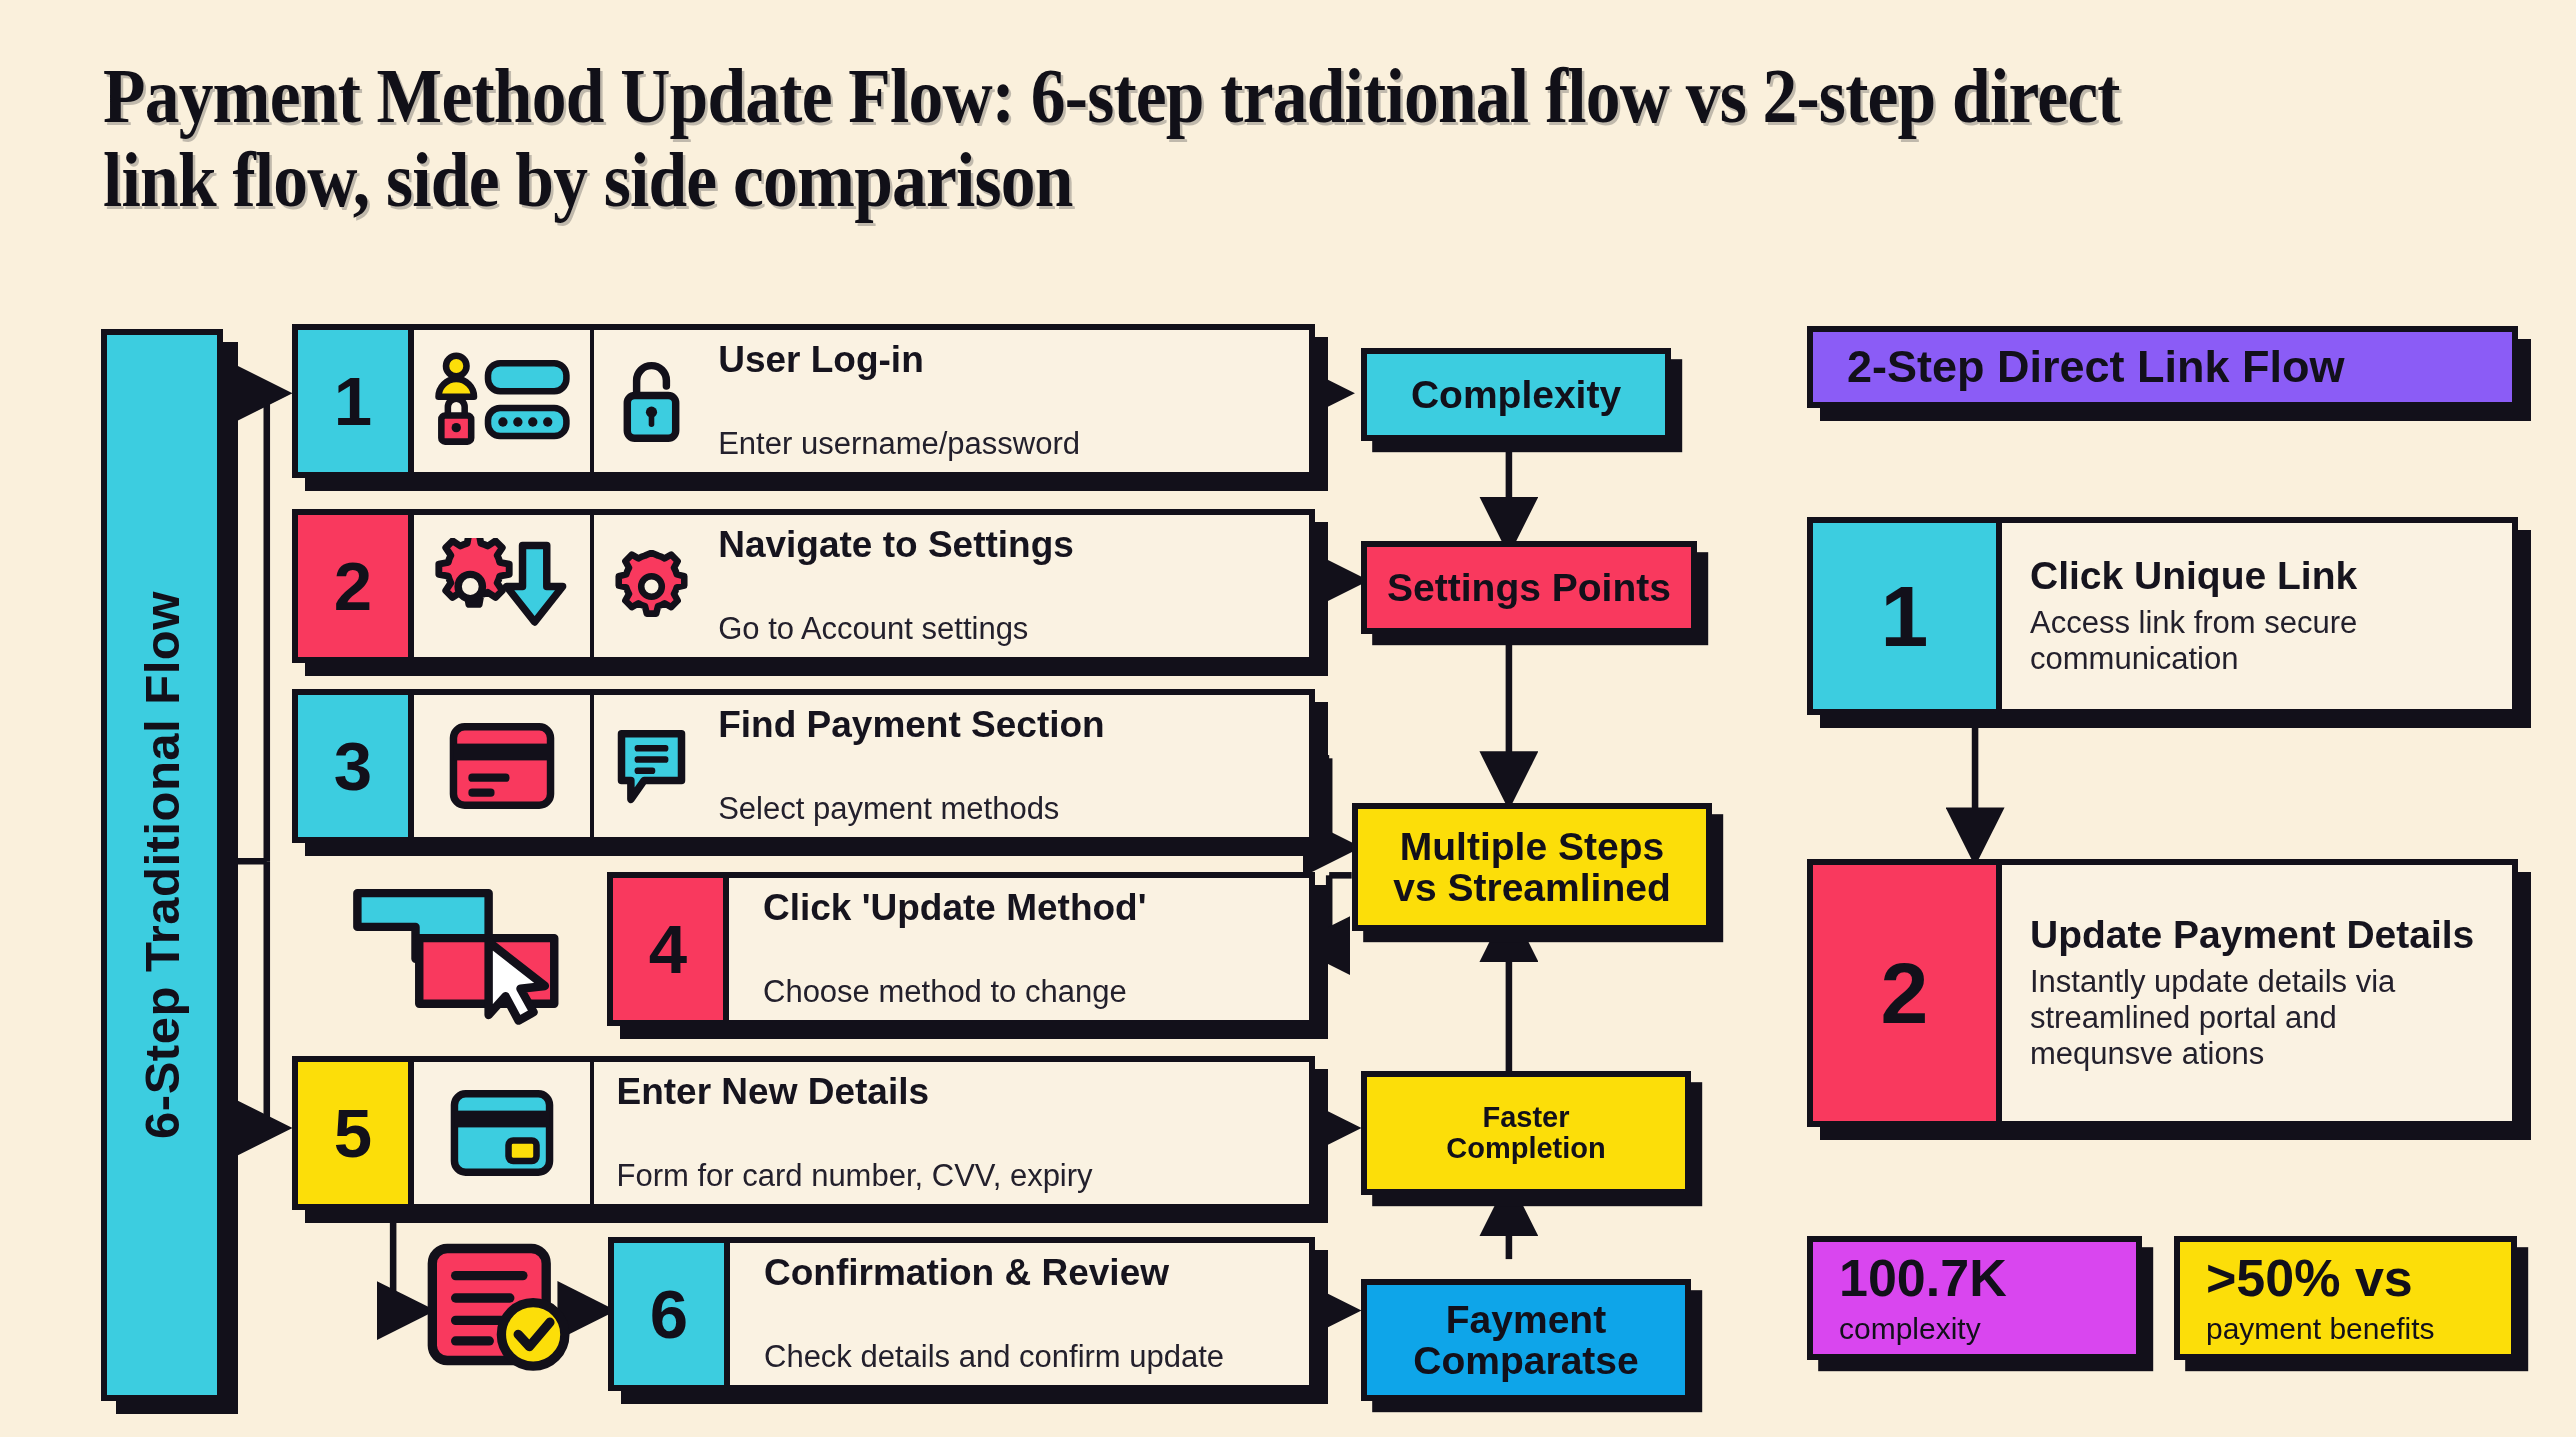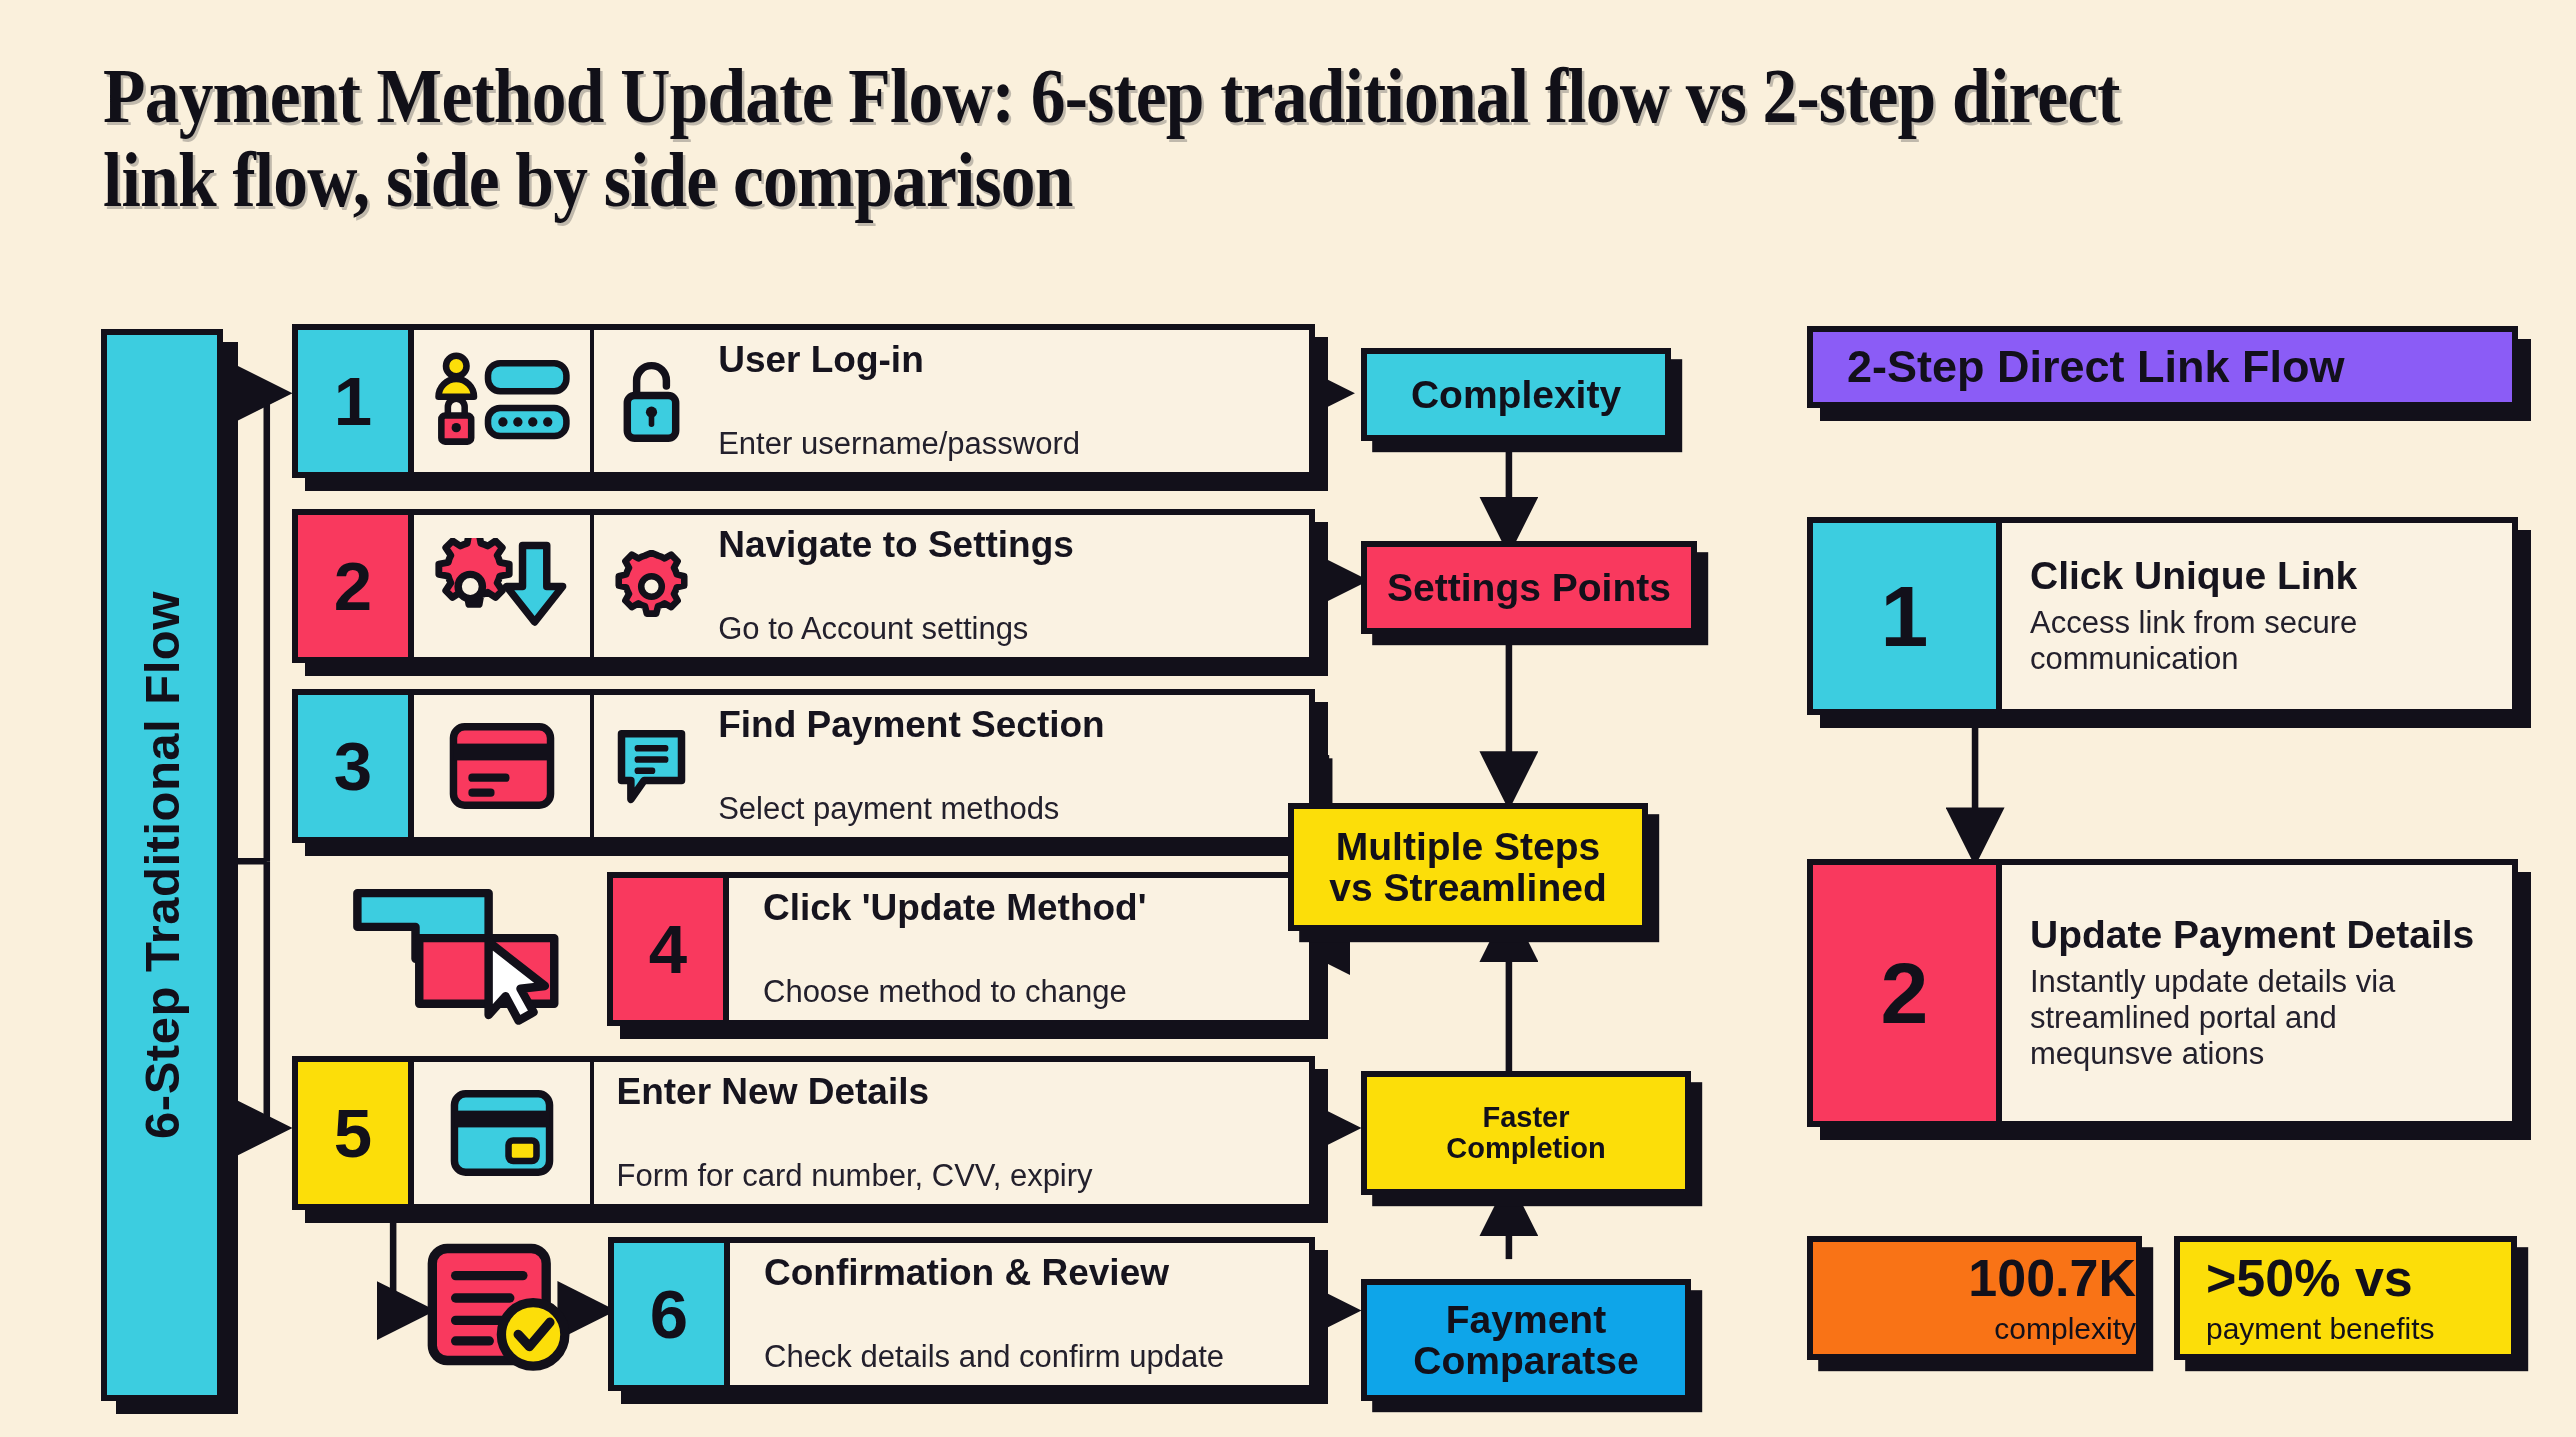--- a/index.html
+++ b/index.html
@@ -325,21 +325,21 @@
   </div>
 
   <div class="callout" style="left:1361px;top:348px;width:298px;height:81px;background:#3ccde0;font-size:39px;">
     <span>Complexity</span>
   </div>
 
   <div class="callout" style="left:1361px;top:541px;width:324px;height:81px;background:#f9395e;font-size:39px;">
     <span>Settings Points</span>
   </div>
 
-  <div class="callout" style="left:1288px;top:803px;width:348px;height:116px;background:#fcde09;font-size:39px;white-space:pre-line;">
+  <div class="callout" style="left:1352px;top:803px;width:348px;height:116px;background:#fcde09;font-size:39px;white-space:pre-line;">
     <span>Multiple Steps
 vs Streamlined</span>
   </div>
 
   <div class="callout" style="left:1361px;top:1071px;width:318px;height:112px;background:#fcde09;font-size:29px;white-space:pre-line;">
     <span>Faster
 Completion</span>
   </div>
 
   <div class="callout" style="left:1361px;top:1251px;width:318px;height:110px;background:#0ea5e9;font-size:39px;white-space:pre-line;margin-top:28px;">
@@ -360,21 +360,21 @@
   </div>
 
   <div class="rstep" style="top:859px;height:268px;">
     <div class="num" style="background:#f9395e;">2</div>
     <div class="txt">
       <div class="h">Update Payment Details</div>
       <div class="s">Instantly update details via streamlined portal and mequnsve ations</div>
     </div>
   </div>
 
-  <div class="stat" style="left:1807px;top:1236px;width:335px;background:#f97316;text-align:right;">
+  <div class="stat" style="left:1807px;top:1236px;width:335px;background:#d946ef;">
     <div class="big">100.7K</div>
     <div class="lbl">complexity</div>
   </div>
 
   <div class="stat" style="left:2174px;top:1236px;width:343px;background:#fcde09;">
     <div class="big">&gt;50% vs</div>
     <div class="lbl">payment benefits</div>
   </div>
 
 </div>

